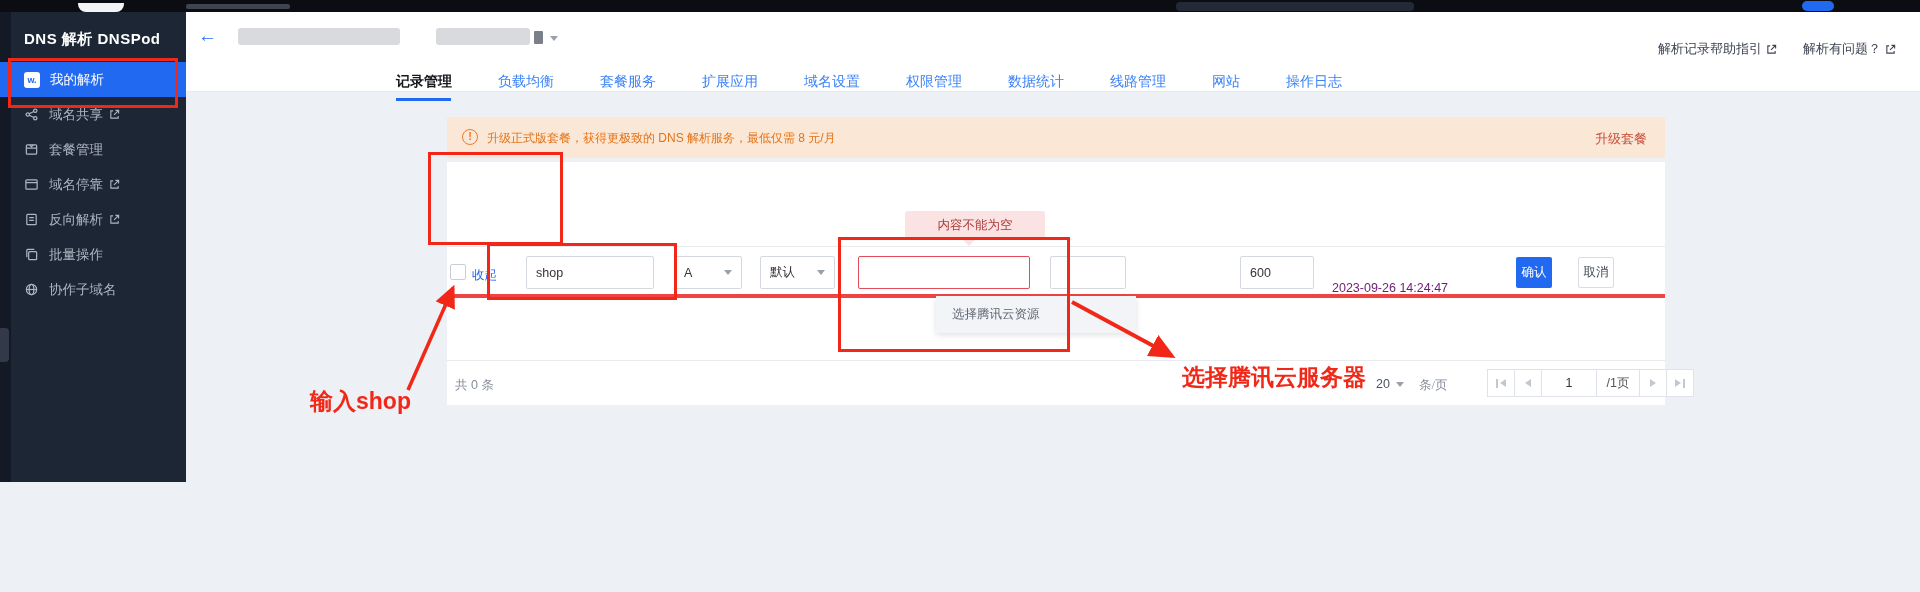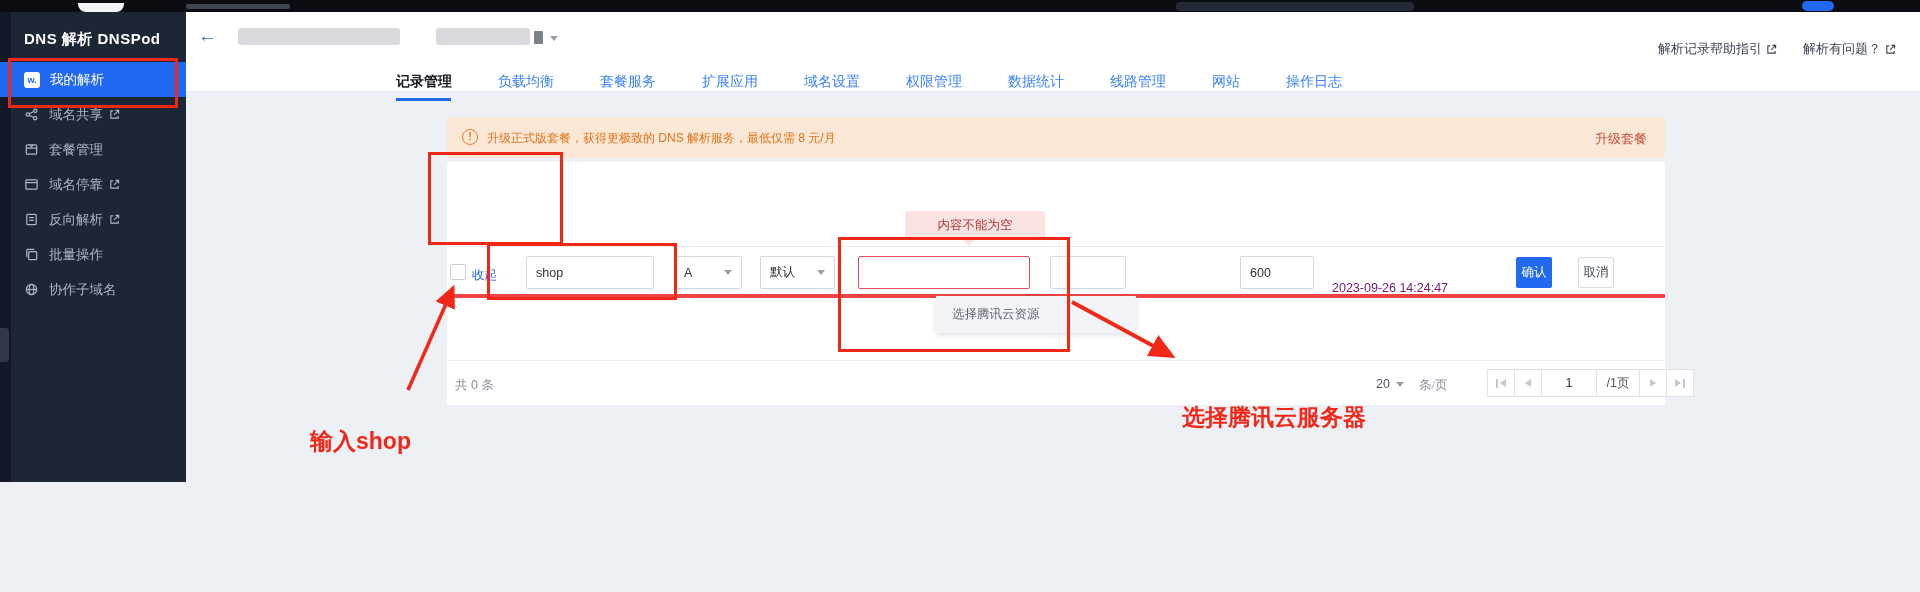--- a/index.html
+++ b/index.html
@@ -102,21 +102,21 @@
   .pseg{height:28px;background:#fff;border:1px solid #dfe3e9;margin-left:-1px;display:flex;align-items:center;justify-content:center;gap:2px;}
   .pseg.b{width:28px;cursor:pointer;}
   .pseg.num{width:56px;font-size:12.5px;color:#333;}
   .pseg.lab{width:44px;font-size:12.5px;color:#555;}
   .tri-l{width:0;height:0;border-top:4.5px solid transparent;border-bottom:4.5px solid transparent;border-right:6px solid #c2c8d2;}
   .tri-r{width:0;height:0;border-top:4.5px solid transparent;border-bottom:4.5px solid transparent;border-left:6px solid #c2c8d2;}
   .pbar{width:2px;height:9px;background:#c2c8d2;}
 
   
   .ann-rect{position:absolute;border:3px solid var(--annot);z-index:50;pointer-events:none;}
-  .ann-text{position:absolute;color:var(--annot);z-index:55;white-space:nowrap;margin-top:40px;}
+  .ann-text{position:absolute;color:var(--annot);z-index:55;white-space:nowrap;}
   .ann-svg{position:absolute;left:0;top:0;z-index:52;pointer-events:none;}
   .ann-svg line{stroke:var(--annot);}
   .ann-svg marker path{fill:var(--annot);}
 
   .extsvg{stroke:currentColor;fill:none;stroke-width:1.2;}
   .sicon{stroke:currentColor;fill:none;stroke-width:1.3;}
 </style>
 </head>
 <body>
 

